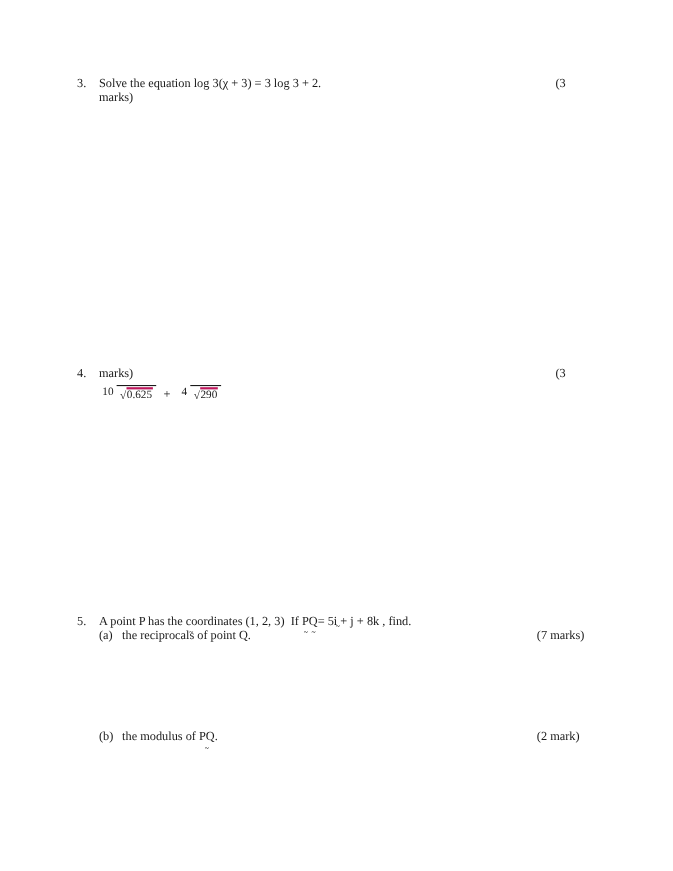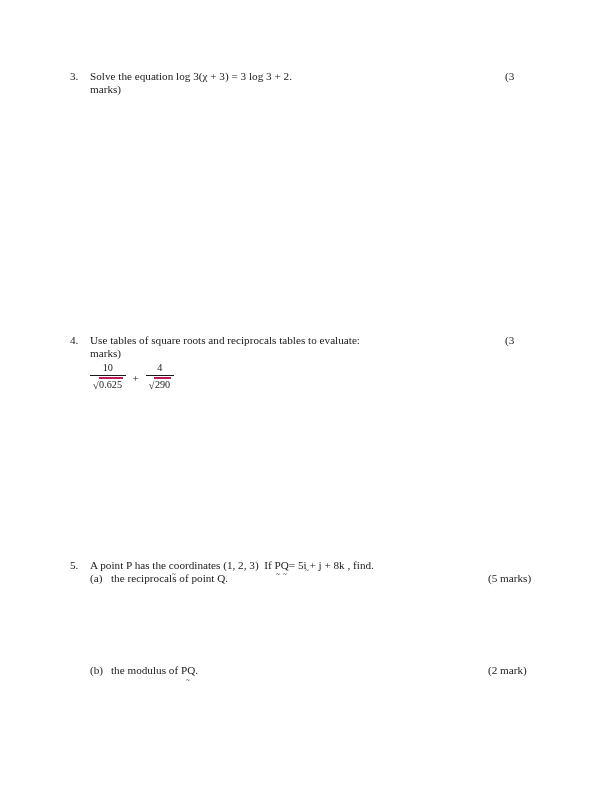--- a/index.html
+++ b/index.html
@@ -71,21 +71,21 @@
   .chi { font-style: normal; }
 
   .mathline {
     display: flex;
     align-items: center;
     font-size: 11.2px;
     margin-top: 3px;
   }
   .frac {
     display: inline-flex;
-    flex-direction: column;
+    flex-direction: row;
     align-items: center;
     vertical-align: middle;
     line-height: 1.05;
   }
   .frac .num {
     font-size: 10.2px;
     padding: 0 3px 1px 3px;
   }
   .frac .den {
     font-size: 10.2px;
@@ -148,21 +148,20 @@
         <span class="q-text">marks)</span>
       </div>
     </div>
     <div class="marks-right marks-3">(3</div>
   </div>
 
   <div class="question" style="top:334px;">
     <div class="q-row">
       <div class="q-num">4.</div>
       <div class="q-body">
-        <span class="q-text">Use tables of square roots and reciprocals tables to evaluate:</span>
         <span class="q-text">marks)</span>
 
         <div class="mathline">
 
           <span class="frac">
             <span class="num">10</span>
             <span class="den">
               <span class="radic">
                   <span class="sign">√</span>
                   <span class="rad-body">0.625</span>
@@ -190,21 +189,21 @@
   <div class="question" style="top:559px;">
     <div class="q-row">
       <div class="q-num">5.</div>
       <div class="q-body">
 
         <span class="q-text nowrap"><span class="vec">A point P has the coordinates (1, 2, 3)</span><span>&nbsp;&nbsp;</span><span>If</span><span>&nbsp;</span><span class="vec tilde-tight">P</span><span class="vec tilde-tight">Q</span><span>= 5i</span><span class="vec tilde-tight"></span><span>&nbsp;</span><span>+ j + 8k , find.</span></span>
 
         <div class="subpart" style="margin-top:0px;">
           <span class="sub-label">(a)</span>
           <span class="sub-text">the reciprocals of point Q.</span>
-          <span class="marks-right marks-full" style="top:0;">(5 marks)</span>
+          <span class="marks-right marks-full" style="top:0;">(7 marks)</span>
         </div>
 
         <div class="subpart" style="margin-top:79px;">
           <span class="sub-label">(b)</span>
           <span class="sub-text nowrap"><span>the modulus of</span><span>&nbsp;</span><span class="vec">PQ</span><span>.</span></span>
           <span class="marks-right marks-full" style="top:0;">(2 mark)</span>
         </div>
 
       </div>
     </div>

